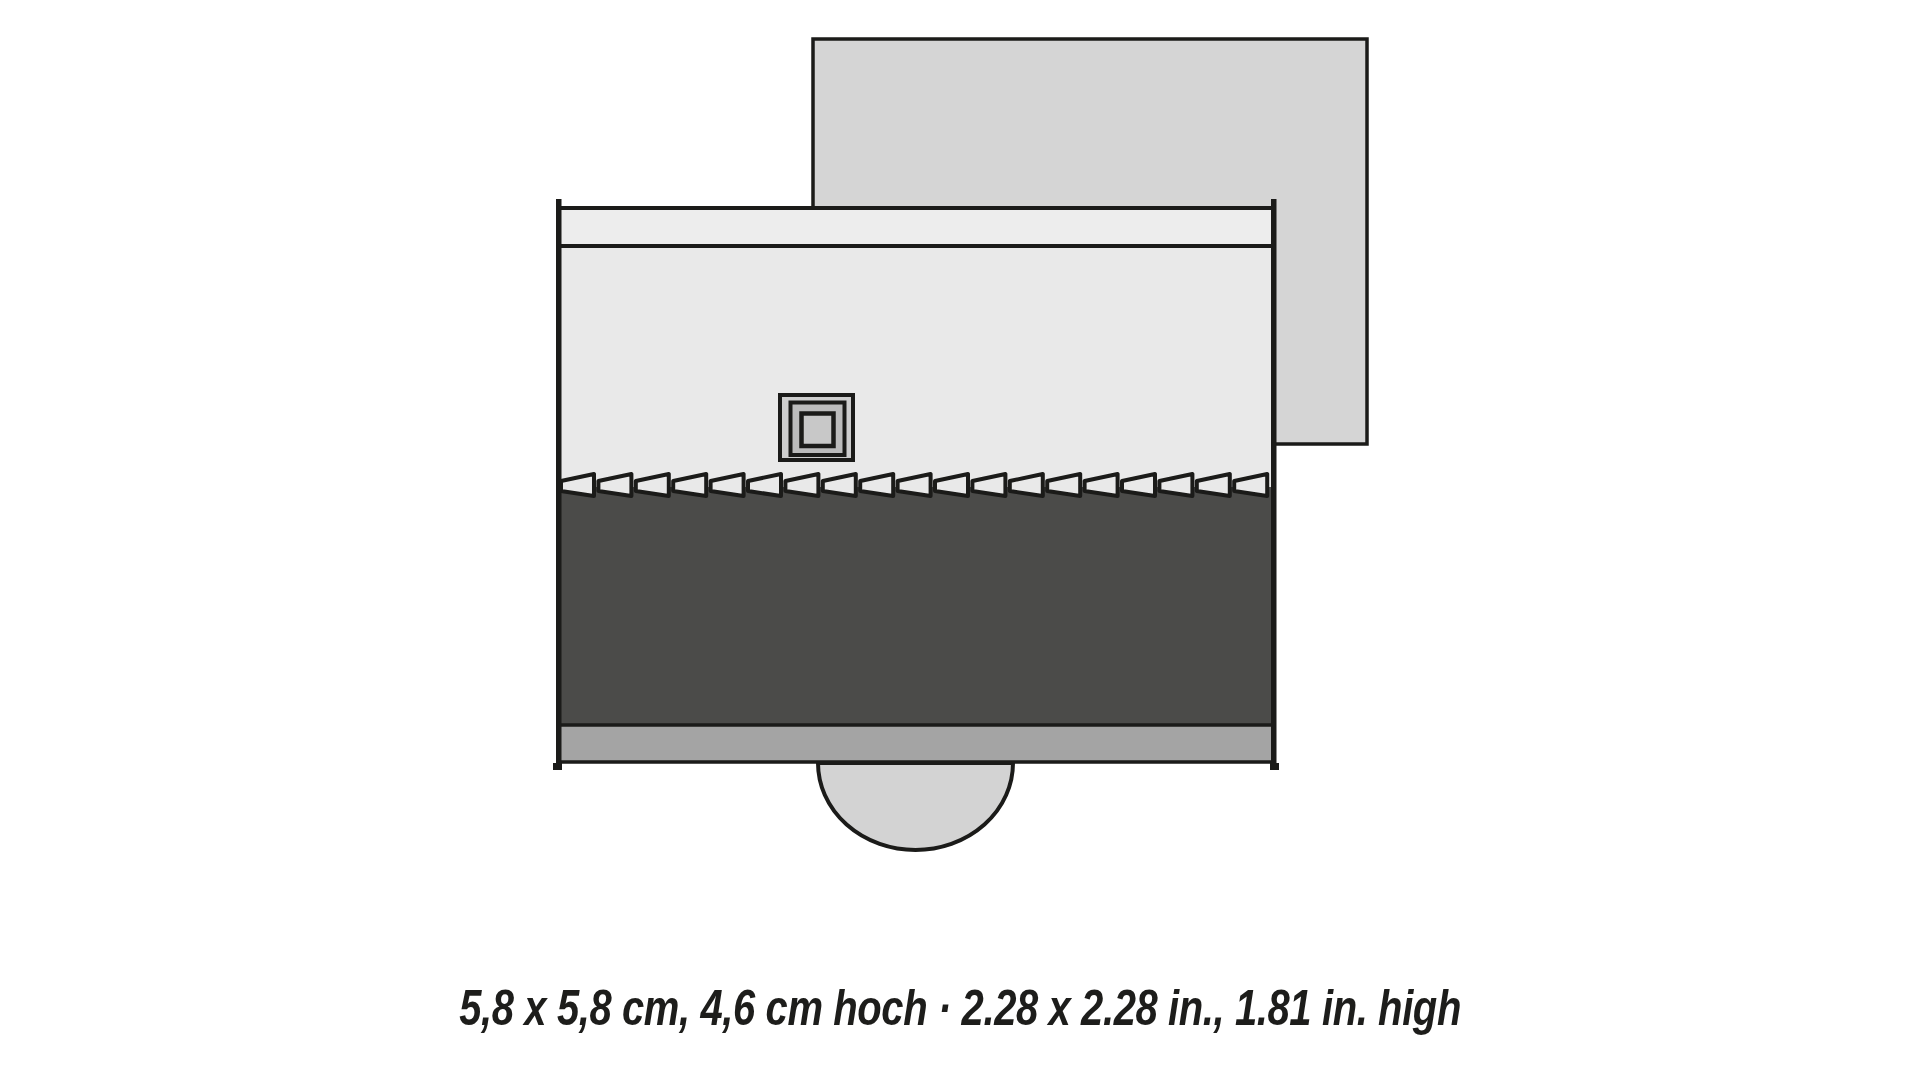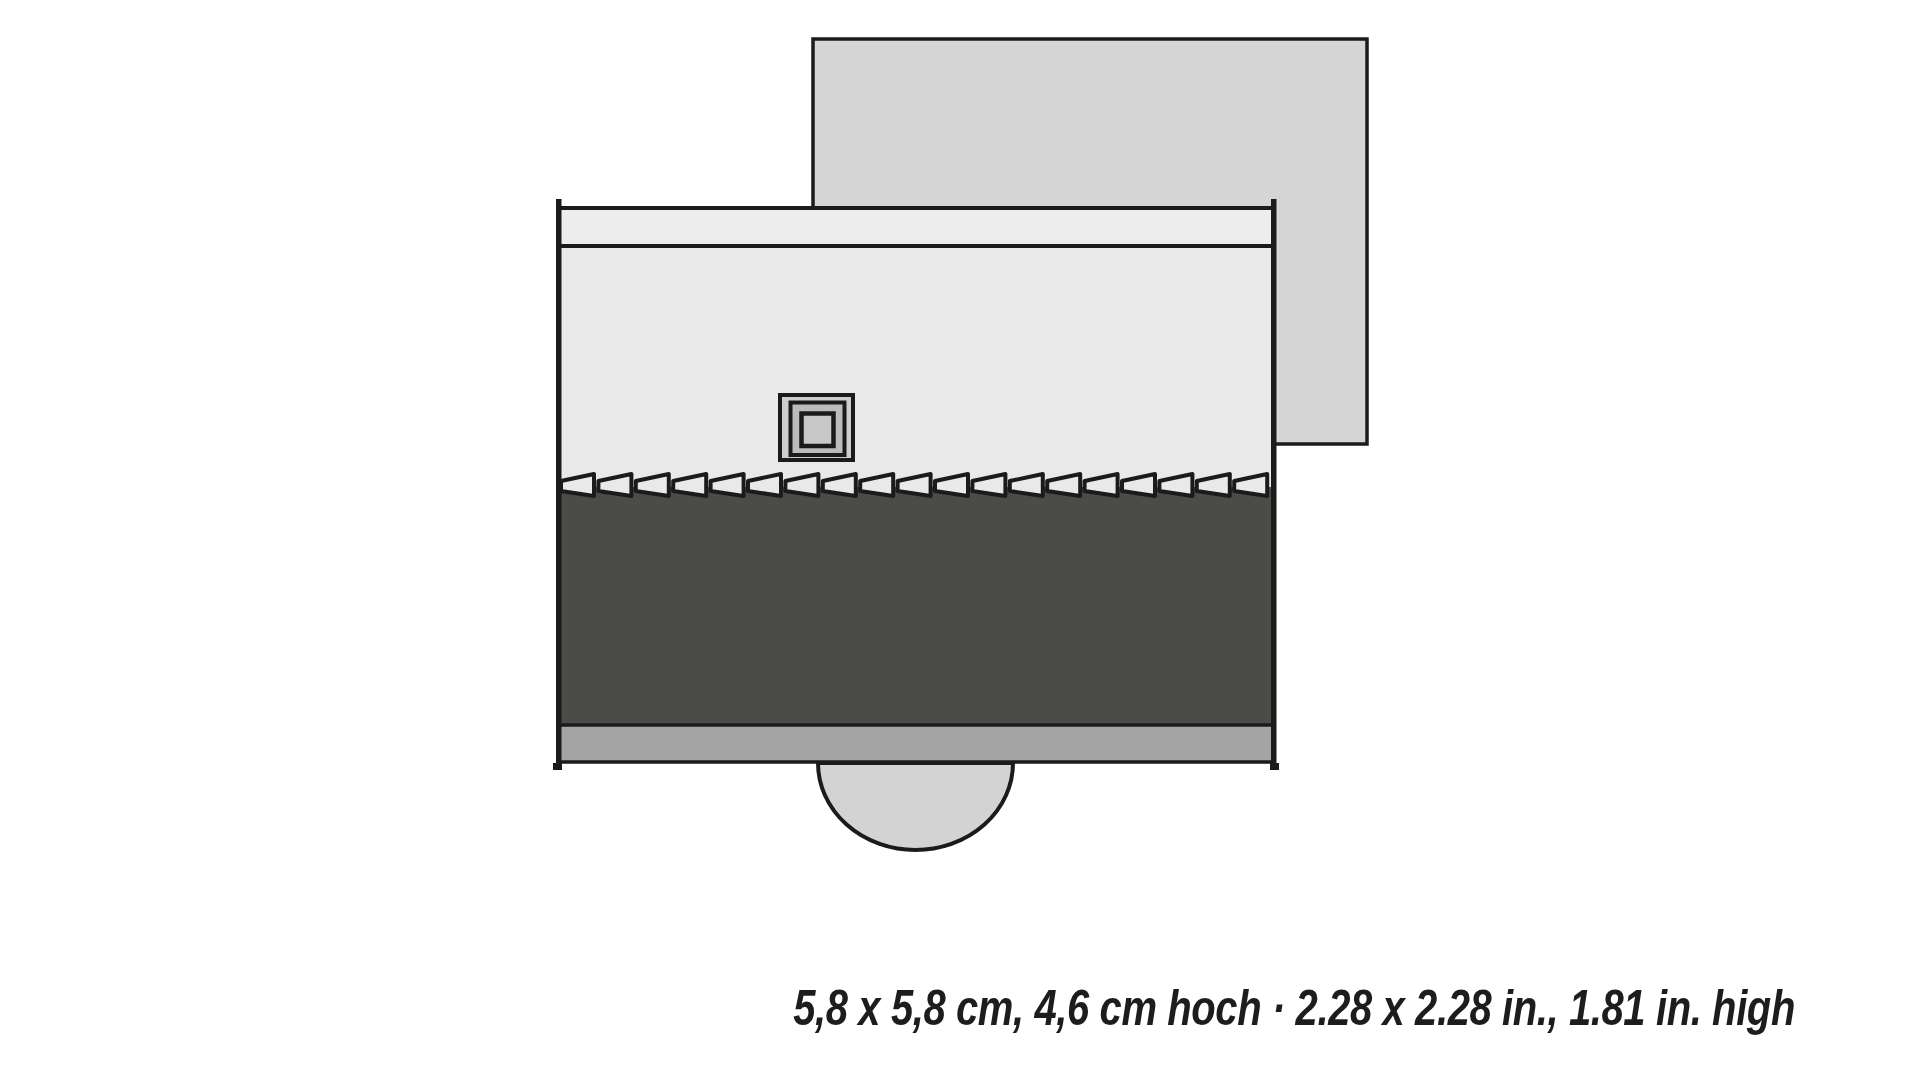--- a/index.html
+++ b/index.html
@@ -23,21 +23,21 @@
     top: 0;
     width: 1920px;
     height: 1080px;
     display: block;
   }
   .caption-wrap {
     position: absolute;
     left: 0;
     top: 979px;
     width: 1920px;
-    text-align: right;
+    text-align: center;
   }
   .caption-text {
     display: inline-block;
     font-size: 50px;
     font-weight: bold;
     font-style: italic;
     letter-spacing: -0.5px;
     white-space: nowrap;
     color: var(--c-text, #1d1d1b);
     transform: scaleX(0.8);

